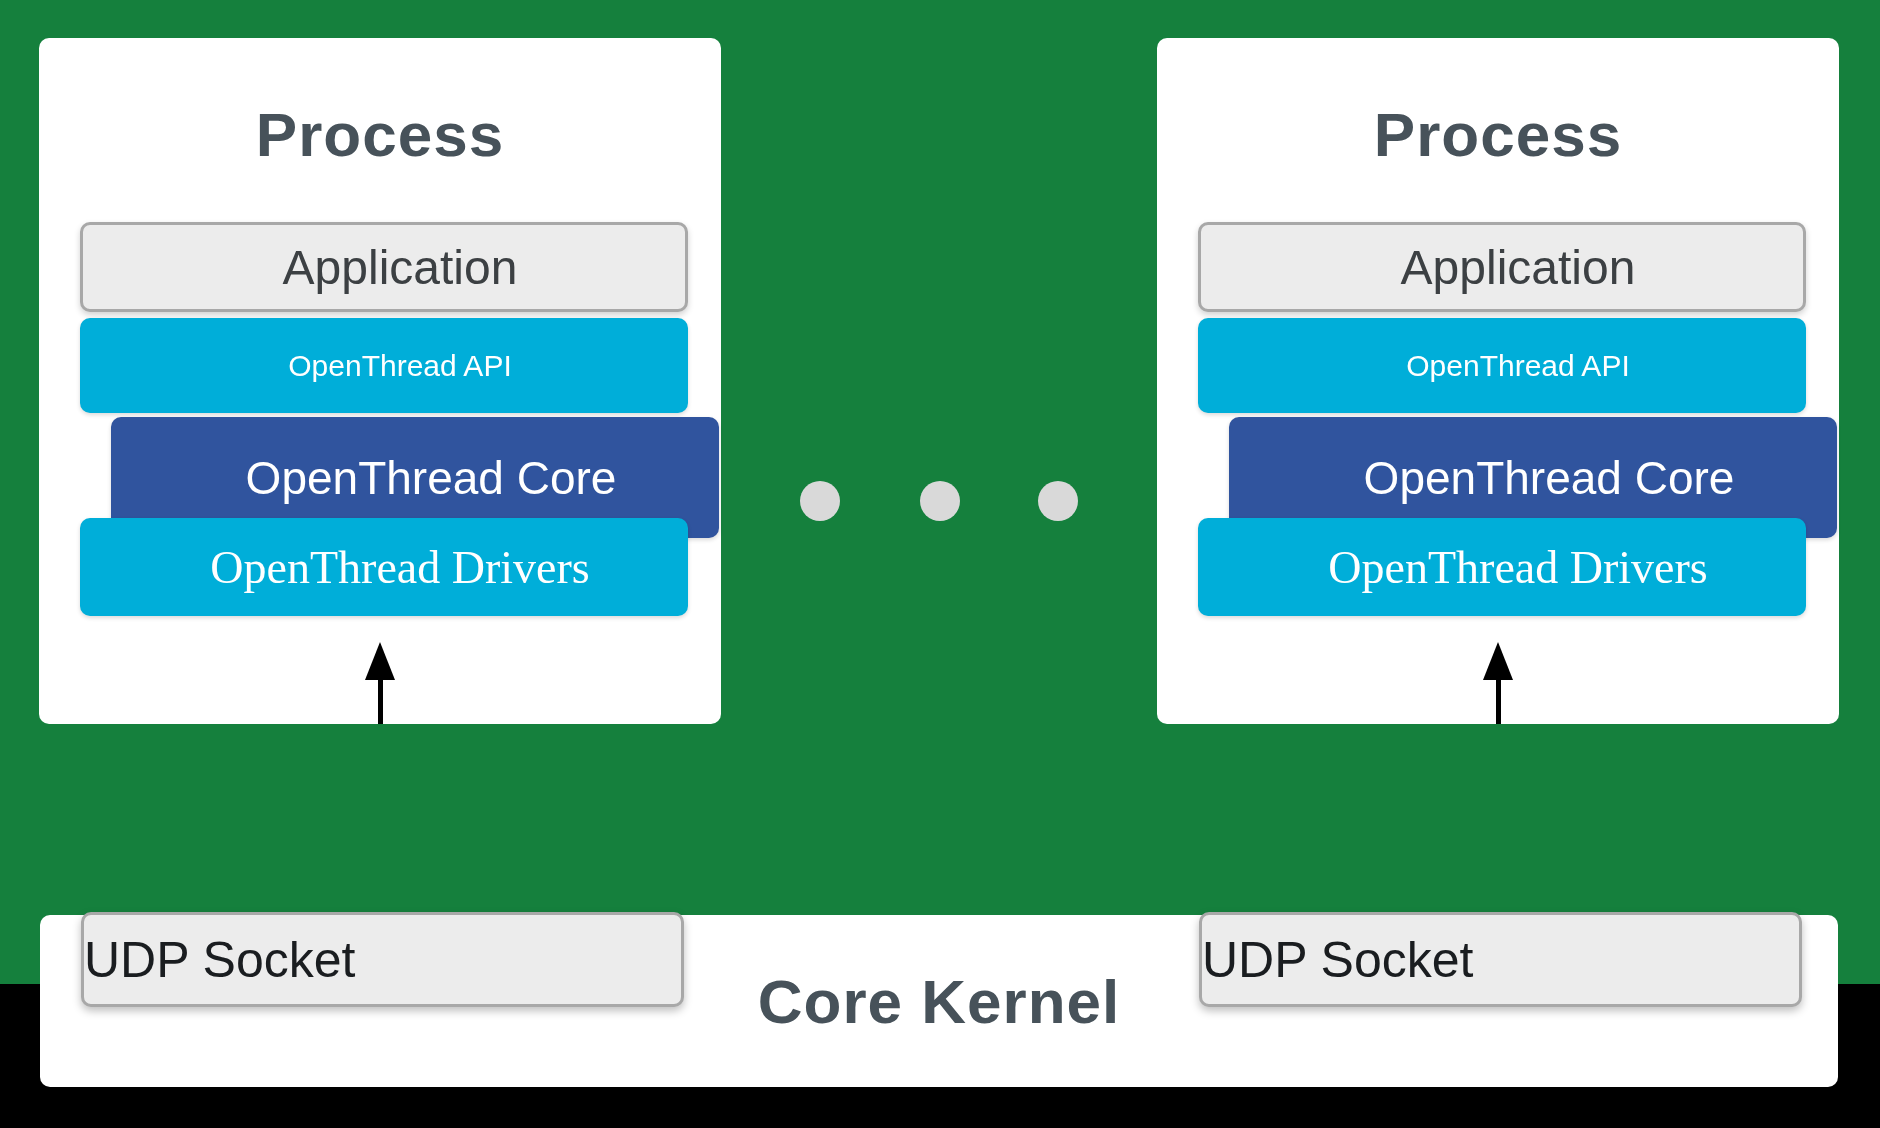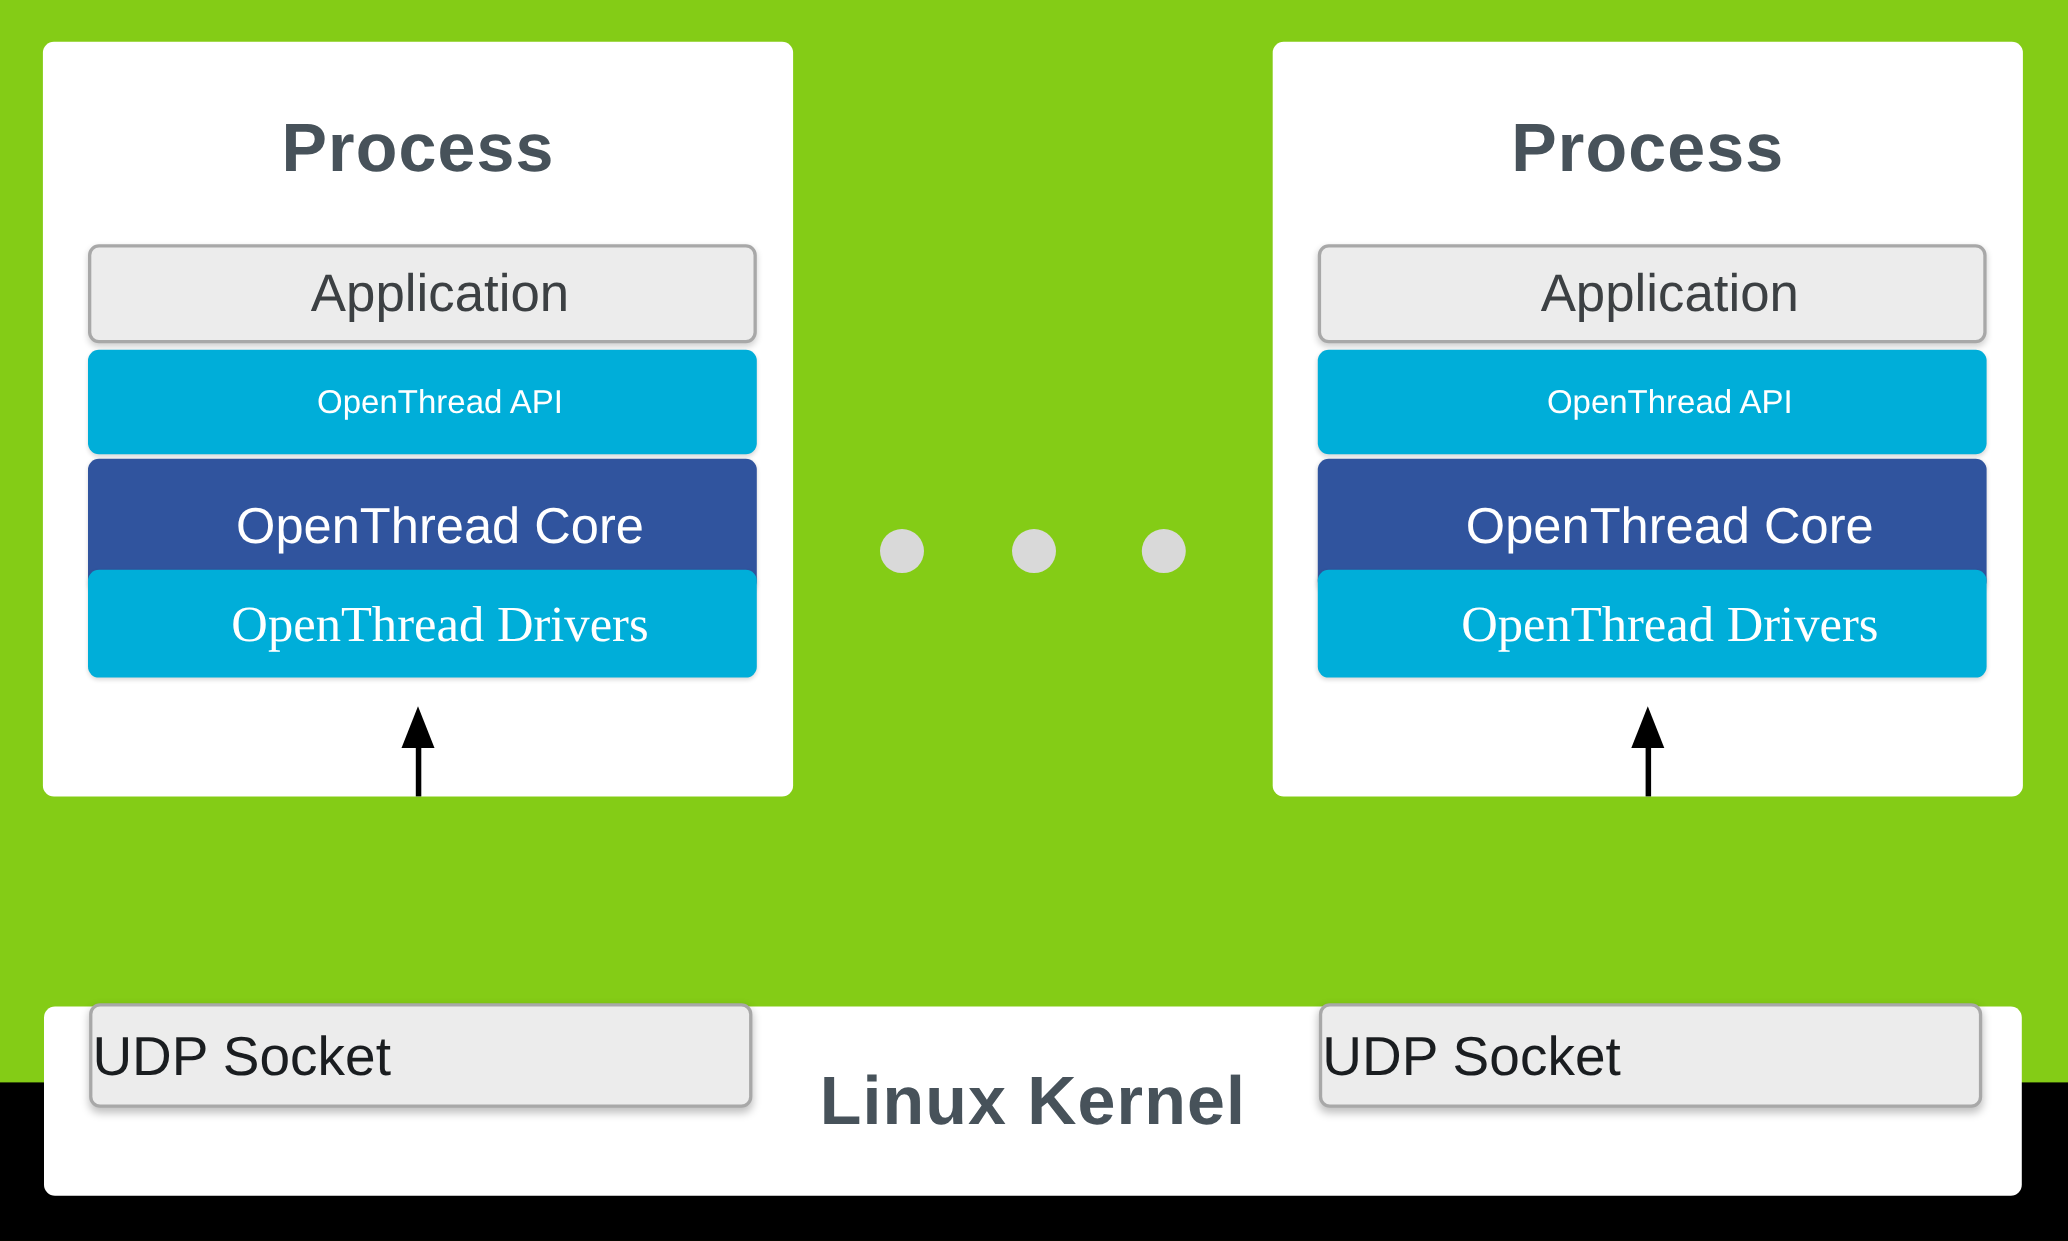--- a/index.html
+++ b/index.html
@@ -8,21 +8,21 @@
     background: #000000;
     width: 1880px;
     height: 1128px;
     overflow: hidden;
     font-family: "Liberation Sans", sans-serif;
   }
   .stage {
     position: relative;
     width: 1880px;
     height: 984px;
-    background: #84cc16;
+    background: #15803d;
   }
 
   
   .process-box {
     position: absolute;
     top: 38px;
     width: 682px;
     height: 686px;
     background: #ffffff;
     border-radius: 10px;
@@ -72,20 +72,21 @@
     font-size: 30px;
     box-shadow: 0 2px 4px rgba(0,0,0,0.15);
   }
   .layer.core {
     top: 379px;
     height: 121px;
     background: #30549E;
     color: #ffffff;
     font-size: 46px;
     box-shadow: 0 2px 4px rgba(0,0,0,0.15);
+    margin-left: 31px;
   }
   .layer.drivers {
     top: 480px;
     height: 98px;
     background: #00AED9;
     color: #ffffff;
     font-size: 46px;
     box-shadow: 0 2px 4px rgba(0,0,0,0.15);
     font-family: Liberation Serif, serif;
   }
@@ -223,21 +224,21 @@
     </div>
   </div>
 
   <div class="dots">
     <div class="dot d1"></div>
     <div class="dot d2"></div>
     <div class="dot d3"></div>
   </div>
 
   <div class="kernel-bar">
-    <div class="kernel-label">Linux Kernel</div>
+    <div class="kernel-label">Core Kernel</div>
     <div class="udp-box u1">
       <span>UDP Socket</span>
     </div>
     <div class="udp-box u2">
       <span>UDP Socket</span>
     </div>
   </div>
 
 </div>
 

